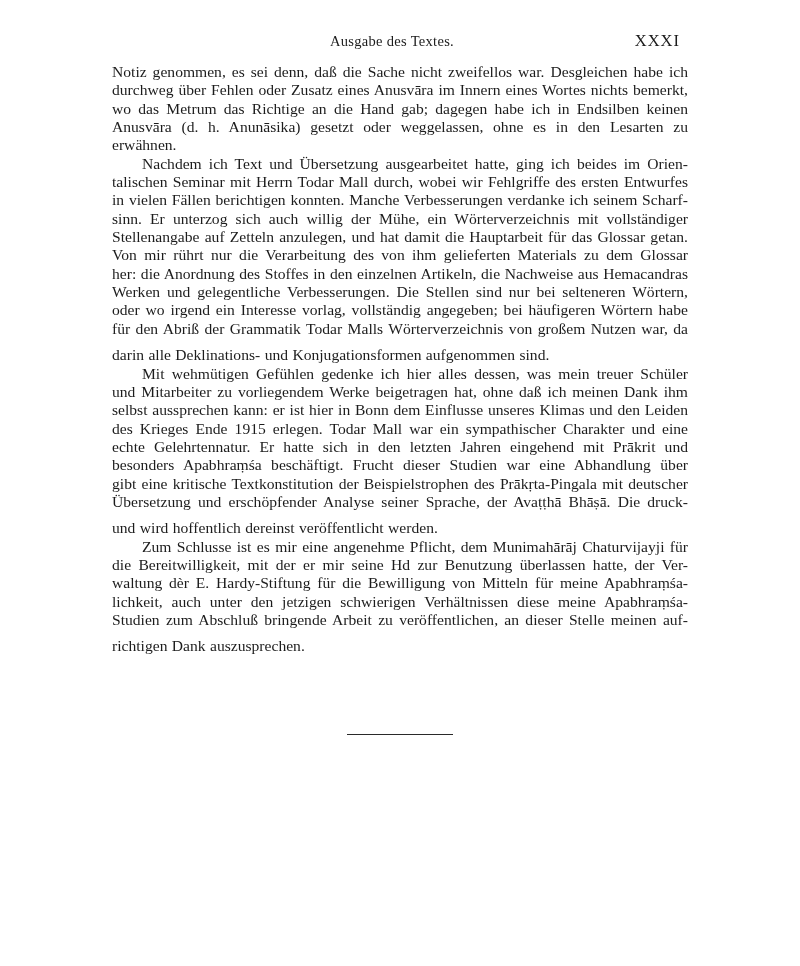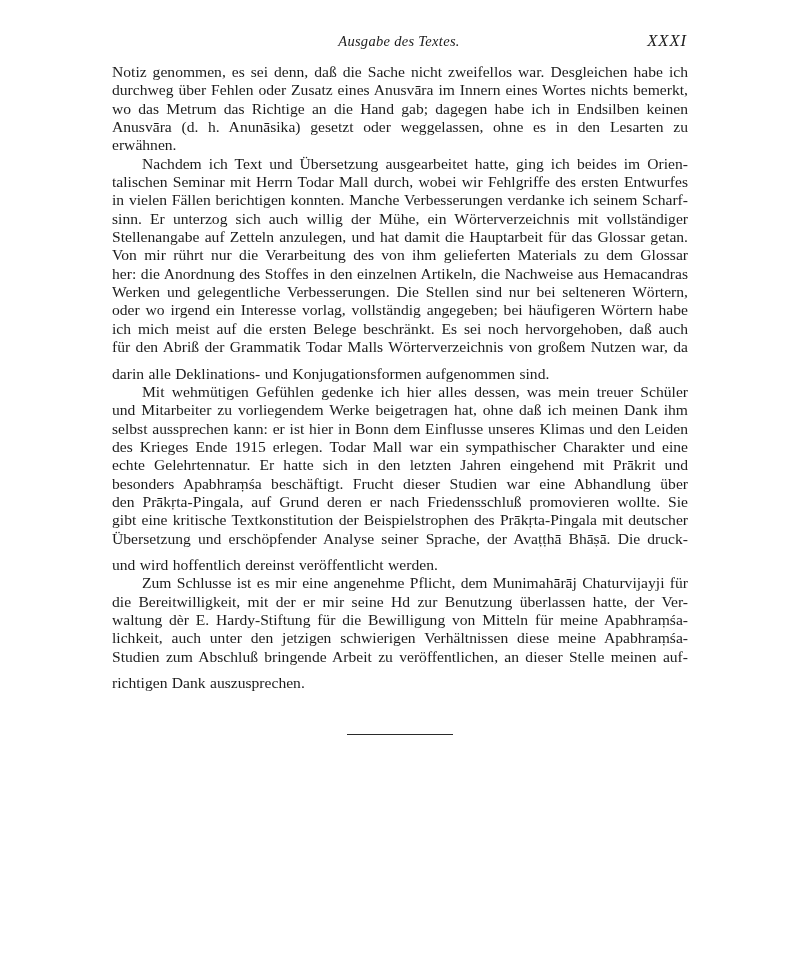--- a/index.html
+++ b/index.html
@@ -12,25 +12,24 @@
     width: 800px;
     height: 966px;
     background: #ffffff;
     color: #1c1c1c;
     font-family: "Liberation Serif", "DejaVu Serif", serif;
     overflow: hidden;
   }
   .running-header {
     position: absolute;
     top: 33px;
-    left: 111px;
+    left: 104px;
     width: 576px;
     height: 18px;
     font-size: 14.5px;
-    font-style: italic;
   }
   .running-title {
     position: absolute;
     left: 0;
     right: 0;
     text-align: center;
     letter-spacing: 0.3px;
   }
   .page-number {
     position: absolute;
@@ -98,32 +97,30 @@
       <div class="paragraph">
         <div class="line indent">Nachdem ich Text und Übersetzung ausgearbeitet hatte, ging ich beides im Orien-</div>
         <div class="line">talischen Seminar mit Herrn Todar Mall durch, wobei wir Fehlgriffe des ersten Entwurfes</div>
         <div class="line">in vielen Fällen berichtigen konnten.  Manche Verbesserungen verdanke ich seinem Scharf-</div>
         <div class="line">sinn.  Er unterzog sich auch willig der Mühe, ein Wörterverzeichnis mit vollständiger</div>
         <div class="line">Stellenangabe auf Zetteln anzulegen, und hat damit die Hauptarbeit für das Glossar getan.</div>
         <div class="line">Von mir rührt nur die Verarbeitung des von ihm gelieferten Materials zu dem Glossar</div>
         <div class="line">her: die Anordnung des Stoffes in den einzelnen Artikeln, die Nachweise aus Hemacandras</div>
         <div class="line">Werken und gelegentliche Verbesserungen.  Die Stellen sind nur bei selteneren Wörtern,</div>
         <div class="line">oder wo irgend ein Interesse vorlag, vollständig angegeben; bei häufigeren Wörtern habe</div>
-        <div class="line">ich mich meist auf die ersten Belege beschränkt.  Es sei noch hervorgehoben, daß auch</div>
         <div class="line">für den Abriß der Grammatik Todar Malls Wörterverzeichnis von großem Nutzen war, da</div>
         <div class="line last">darin alle Deklinations- und Konjugationsformen aufgenommen sind.</div>
       </div>
       <div class="paragraph">
         <div class="line indent">Mit wehmütigen Gefühlen gedenke ich hier alles dessen, was mein treuer Schüler</div>
         <div class="line">und Mitarbeiter zu vorliegendem Werke beigetragen hat, ohne daß ich meinen Dank ihm</div>
         <div class="line">selbst aussprechen kann: er ist hier in Bonn dem Einflusse unseres Klimas und den Leiden</div>
         <div class="line">des Krieges Ende 1915 erlegen.  Todar Mall war ein sympathischer Charakter und eine</div>
         <div class="line">echte Gelehrtennatur.  Er hatte sich in den letzten Jahren eingehend mit Prākrit und</div>
         <div class="line">besonders Apabhraṃśa beschäftigt.  Frucht dieser Studien war eine Abhandlung über</div>
-        <div class="line">den Prākṛta-Pingala, auf Grund deren er nach Friedensschluß promovieren wollte.  Sie</div>
         <div class="line">gibt eine kritische Textkonstitution der Beispielstrophen des Prākṛta-Pingala mit deutscher</div>
         <div class="line">Übersetzung und erschöpfender Analyse seiner Sprache, der Avaṭṭhā Bhāṣā.  Die druck-</div>
         <div class="line last">und wird hoffentlich dereinst veröffentlicht werden.</div>
       </div>
       <div class="paragraph">
         <div class="line indent">Zum Schlusse ist es mir eine angenehme Pflicht, dem Munimahārāj Chaturvijayji für</div>
         <div class="line">die Bereitwilligkeit, mit der er mir seine Hd zur Benutzung überlassen hatte, der Ver-</div>
         <div class="line">waltung dèr E. Hardy-Stiftung für die Bewilligung von Mitteln für meine Apabhraṃśa-</div>
         <div class="line">lichkeit, auch unter den jetzigen schwierigen Verhältnissen diese meine Apabhraṃśa-</div>
         <div class="line">Studien zum Abschluß bringende Arbeit zu veröffentlichen, an dieser Stelle meinen auf-</div>

